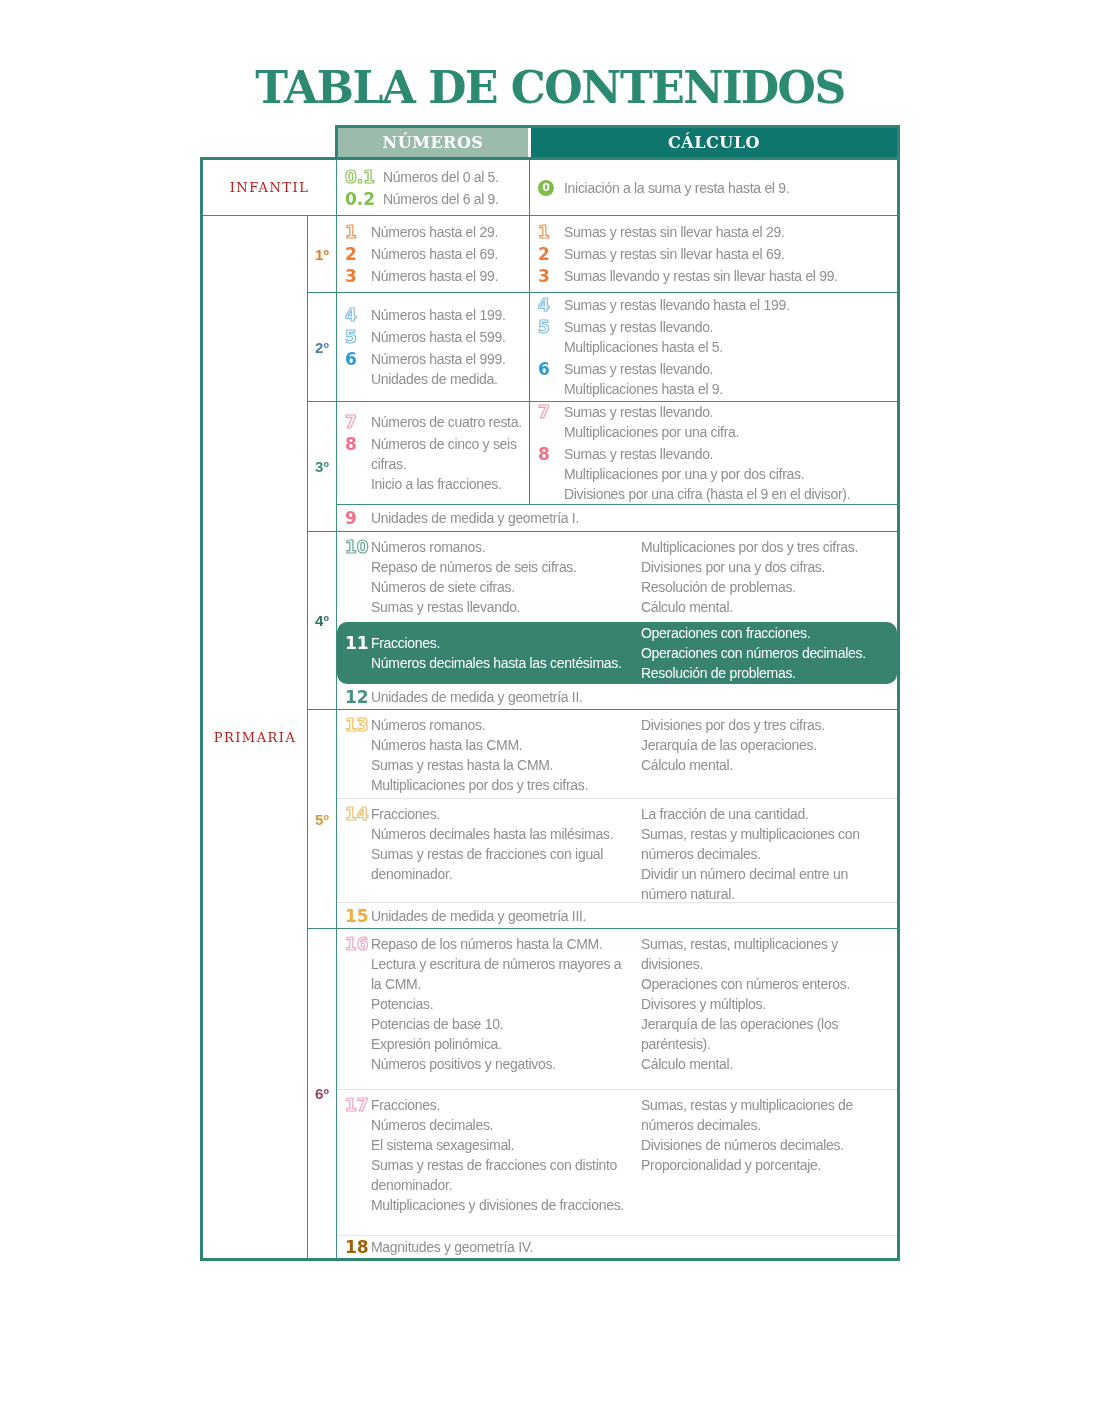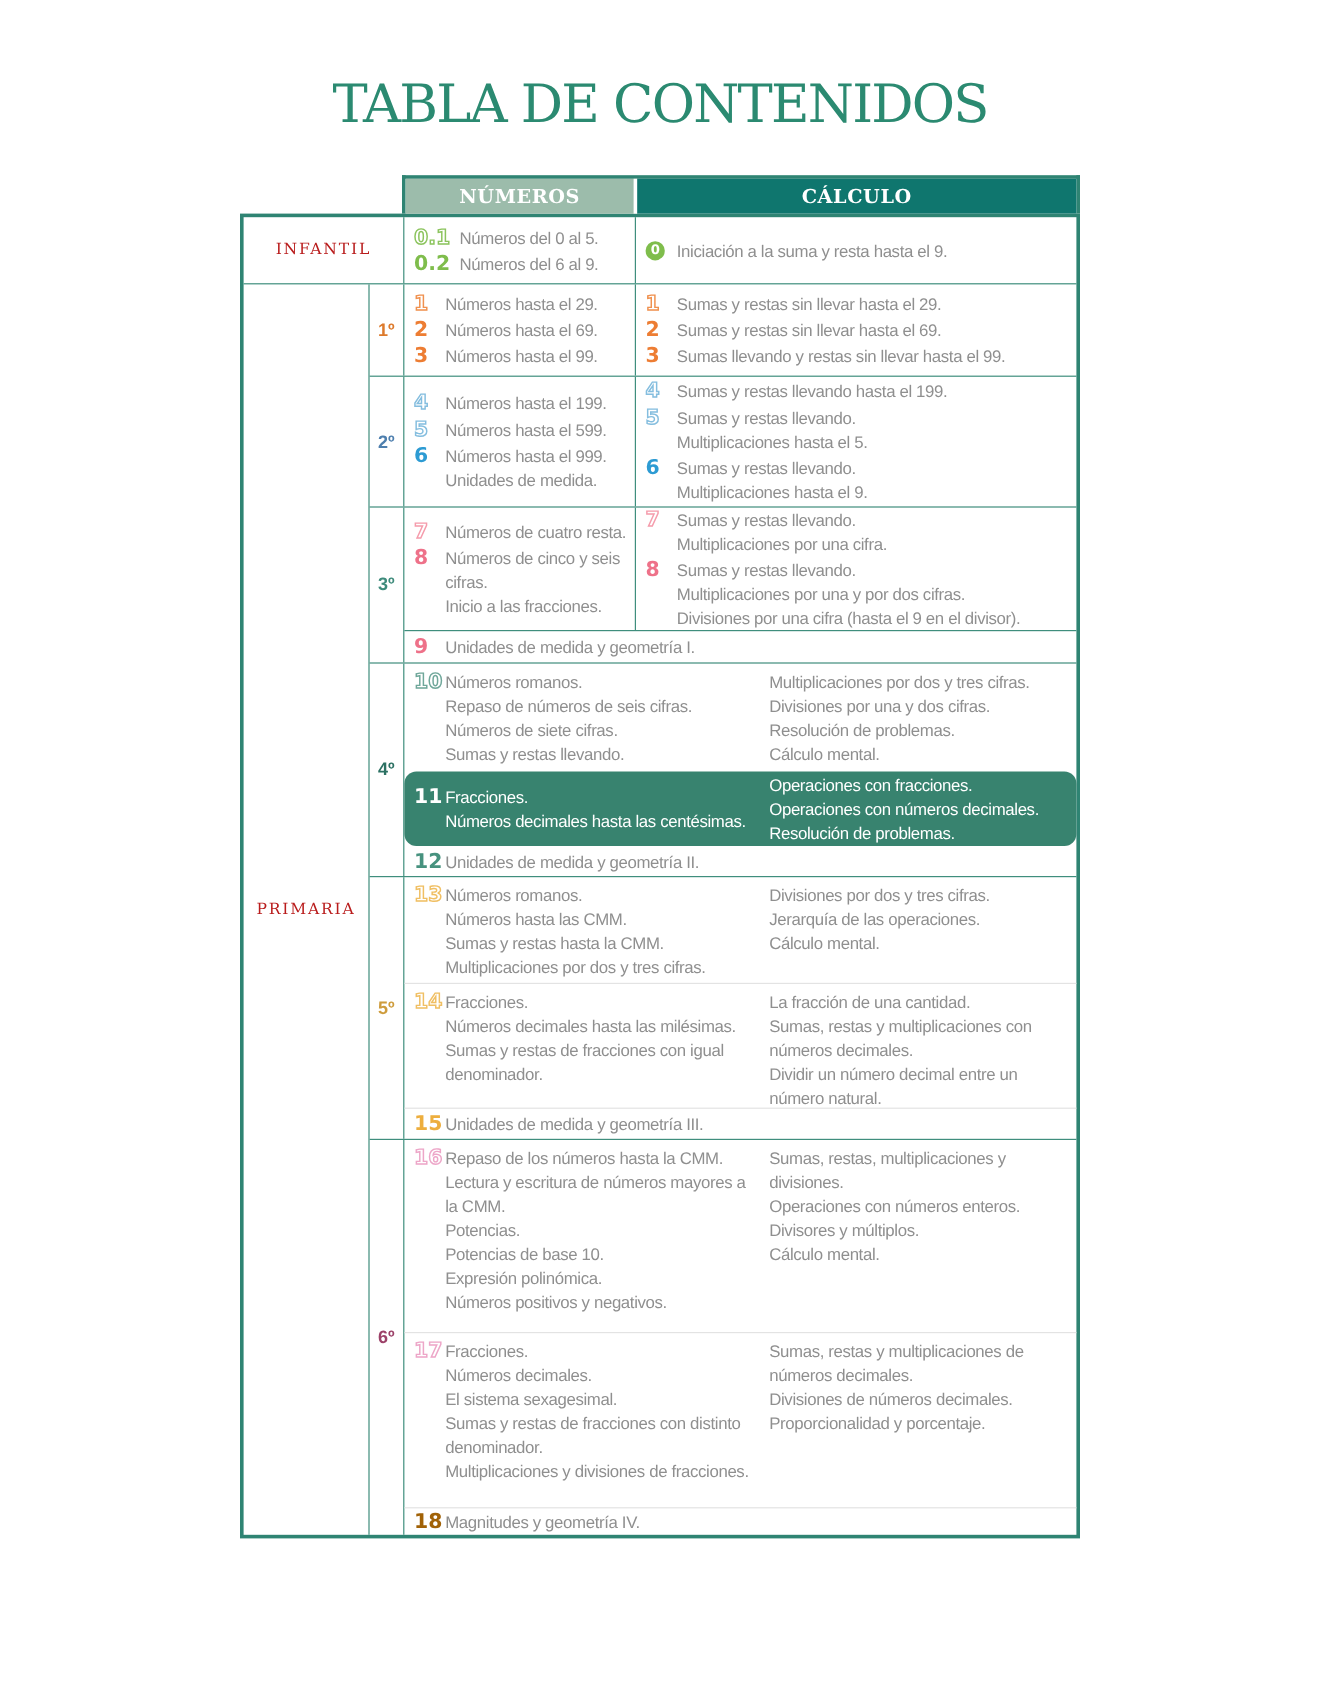--- a/index.html
+++ b/index.html
@@ -4,24 +4,24 @@
 <style>
   * { margin:0; padding:0; box-sizing:border-box; }
   body { background:#ffffff; }
   .page {
     position:relative; width:1100px; height:1422px; margin:0 auto;
     background:#ffffff; overflow:hidden;
     font-family:"Liberation Sans", sans-serif;
   }
   .title {
     padding-top:62px; text-align:center;
-    font-family:"DejaVu Serif", serif; font-weight:normal;
+    font-family:"DejaVu Serif", serif; font-weight:bold;
     font-size:44px; letter-spacing:-1.5px; color:#2B8A71;
   }
-  .tbl { width:700px; margin:33px auto 0; }
+  .tbl { width:700px; margin:12px auto 0; }
 
   
   .hdr {
     margin-left:135px; display:flex; height:32px;
     border:3px solid #2F8473; border-bottom:none;
   }
   .hcell {
     display:flex; align-items:center; justify-content:center;
     font-family:"DejaVu Serif", serif; font-weight:bold;
     font-size:16px; letter-spacing:0.5px; color:#ffffff;
@@ -380,20 +380,21 @@
                       <div>Potencias de base 10.</div>
                       <div>Expresión polinómica.</div>
                       <div>Números positivos y negativos.</div>
                     </div>
                   </div>
                 </div>
                 <div class="col colc">
                   <div>Sumas, restas, multiplicaciones y divisiones.</div>
                   <div>Operaciones con números enteros.</div>
                   <div>Divisores y múltiplos.</div>
+                  <div>Jerarquía de las operaciones (los paréntesis).</div>
                   <div>Cálculo mental.</div>
                 </div>
               </div>
               <div class="cols-nodiv b17">
                 <div class="col coln">
                   <div class="entry">
                       <span class="badge b-outline bc-mag">17</span>
                     <div class="elines">
                       <div>Fracciones.</div>
                       <div>Números decimales.</div>

